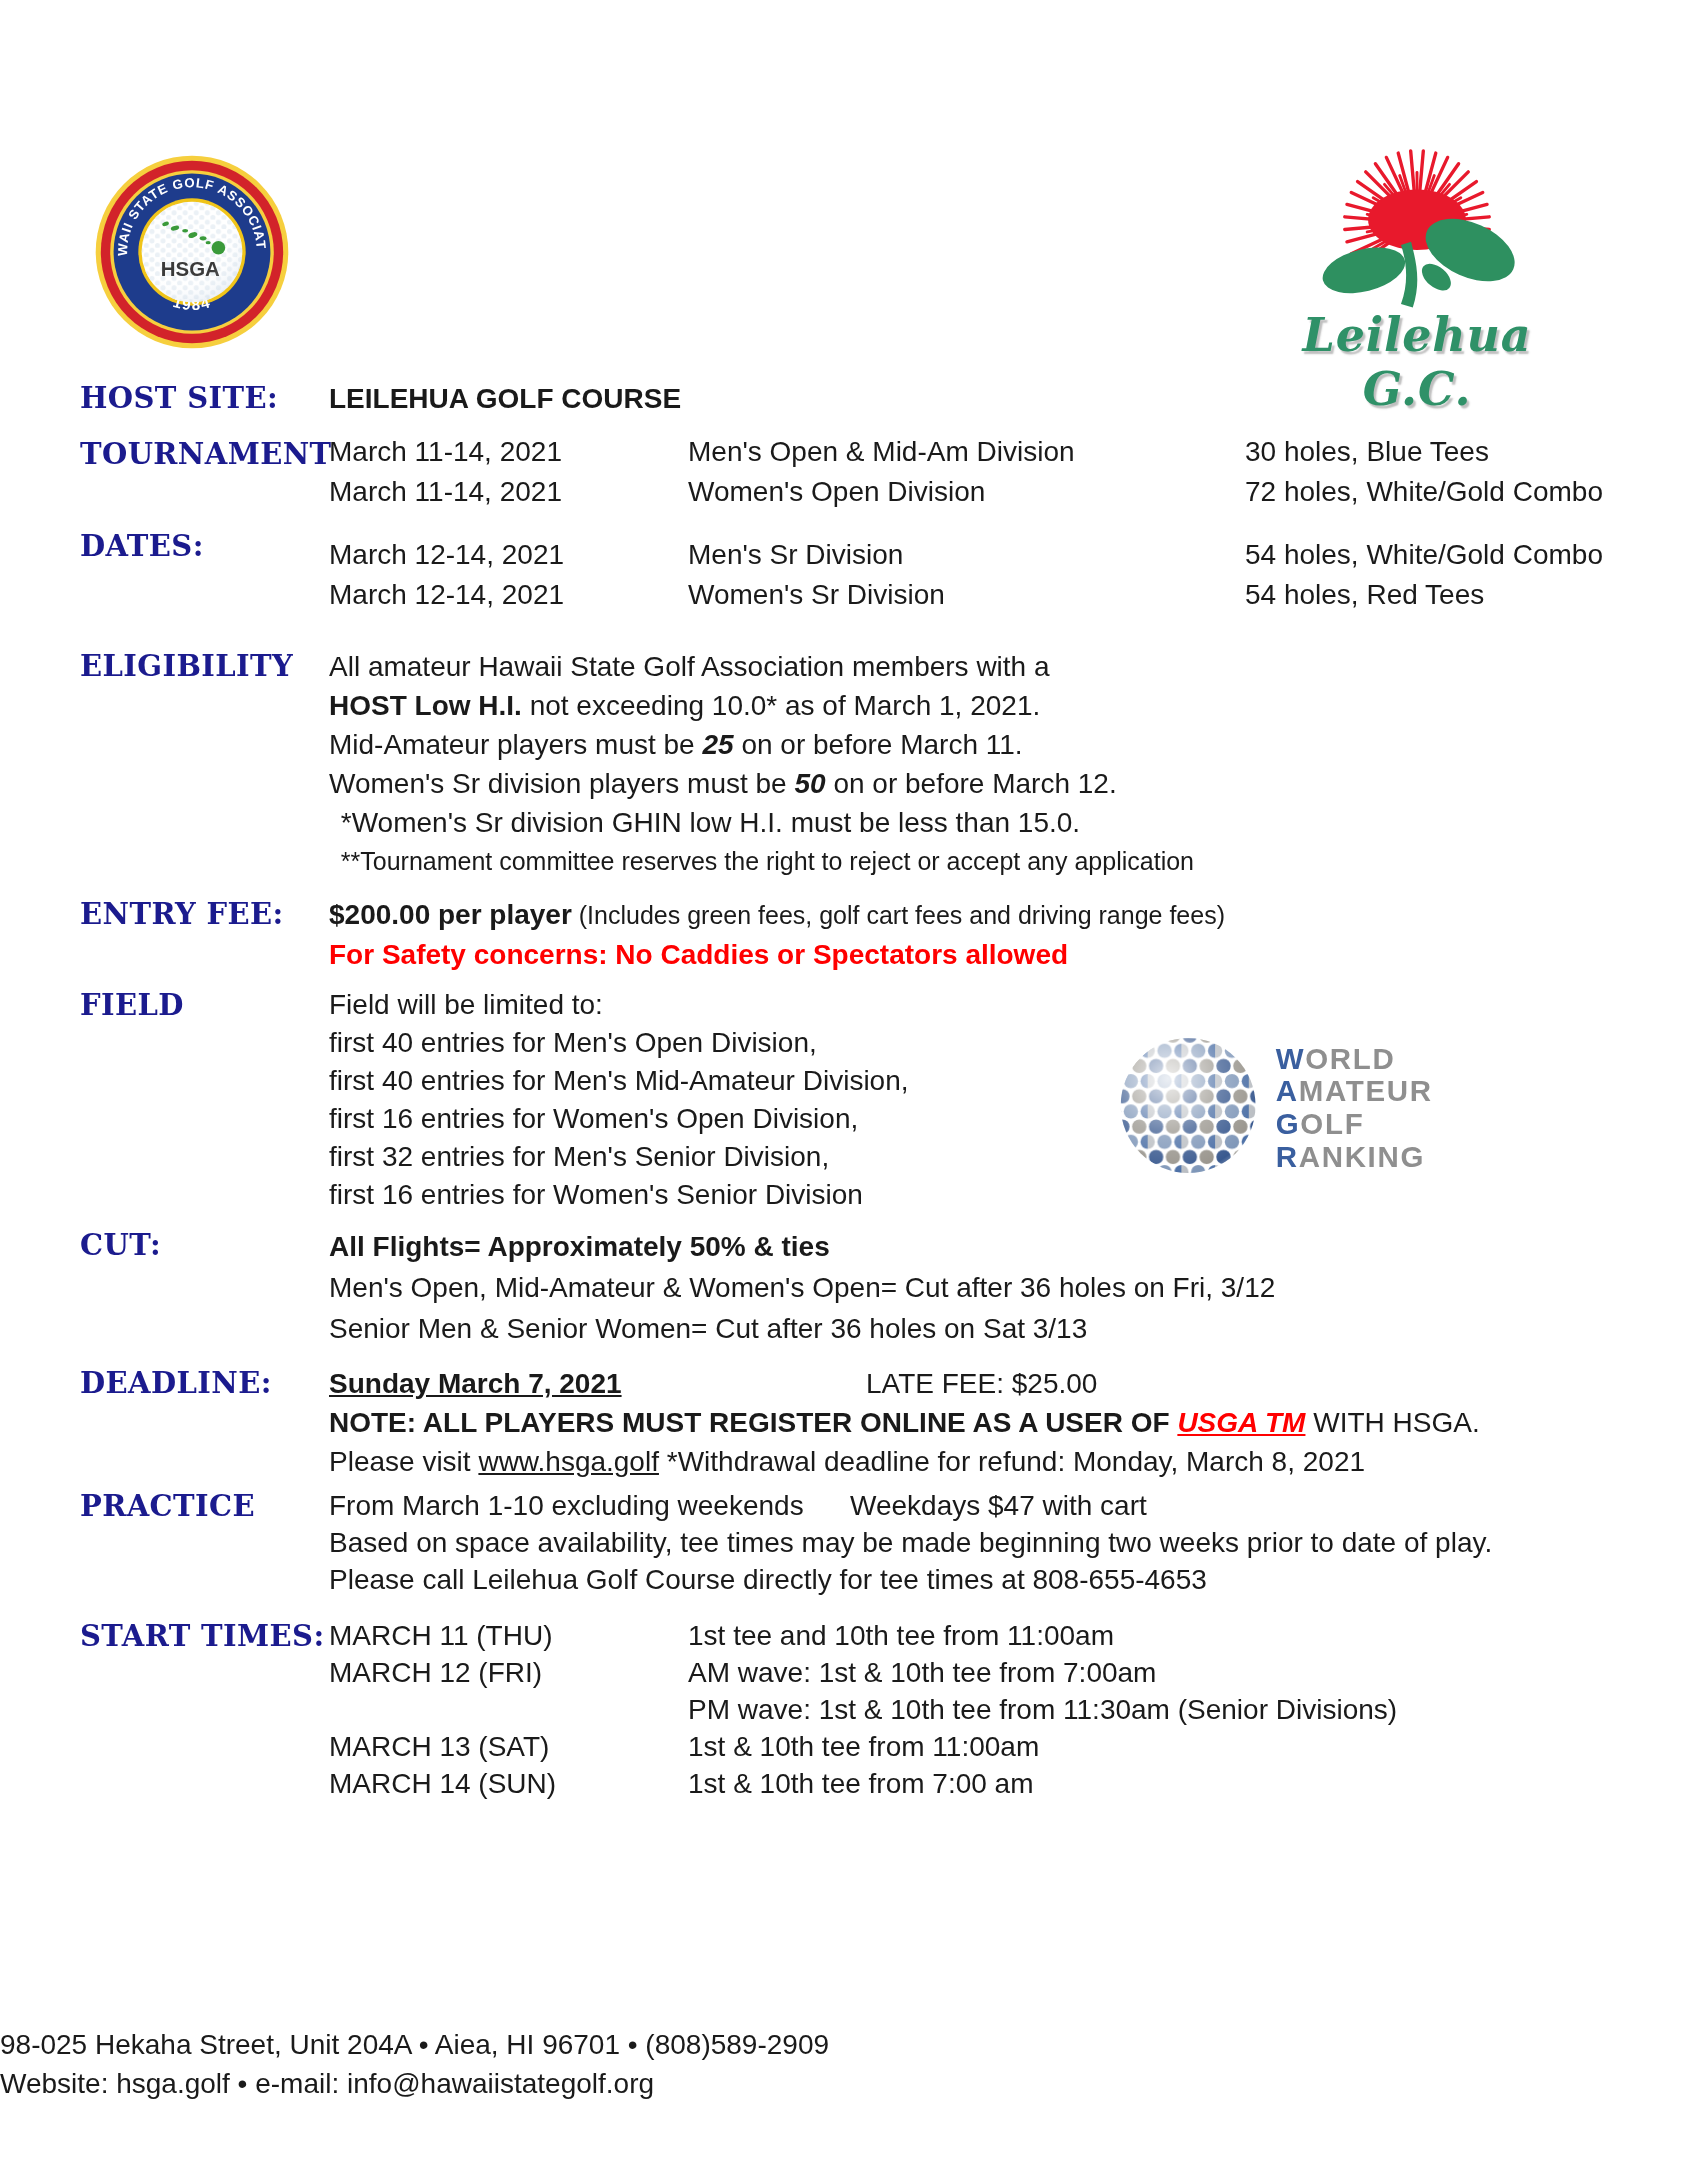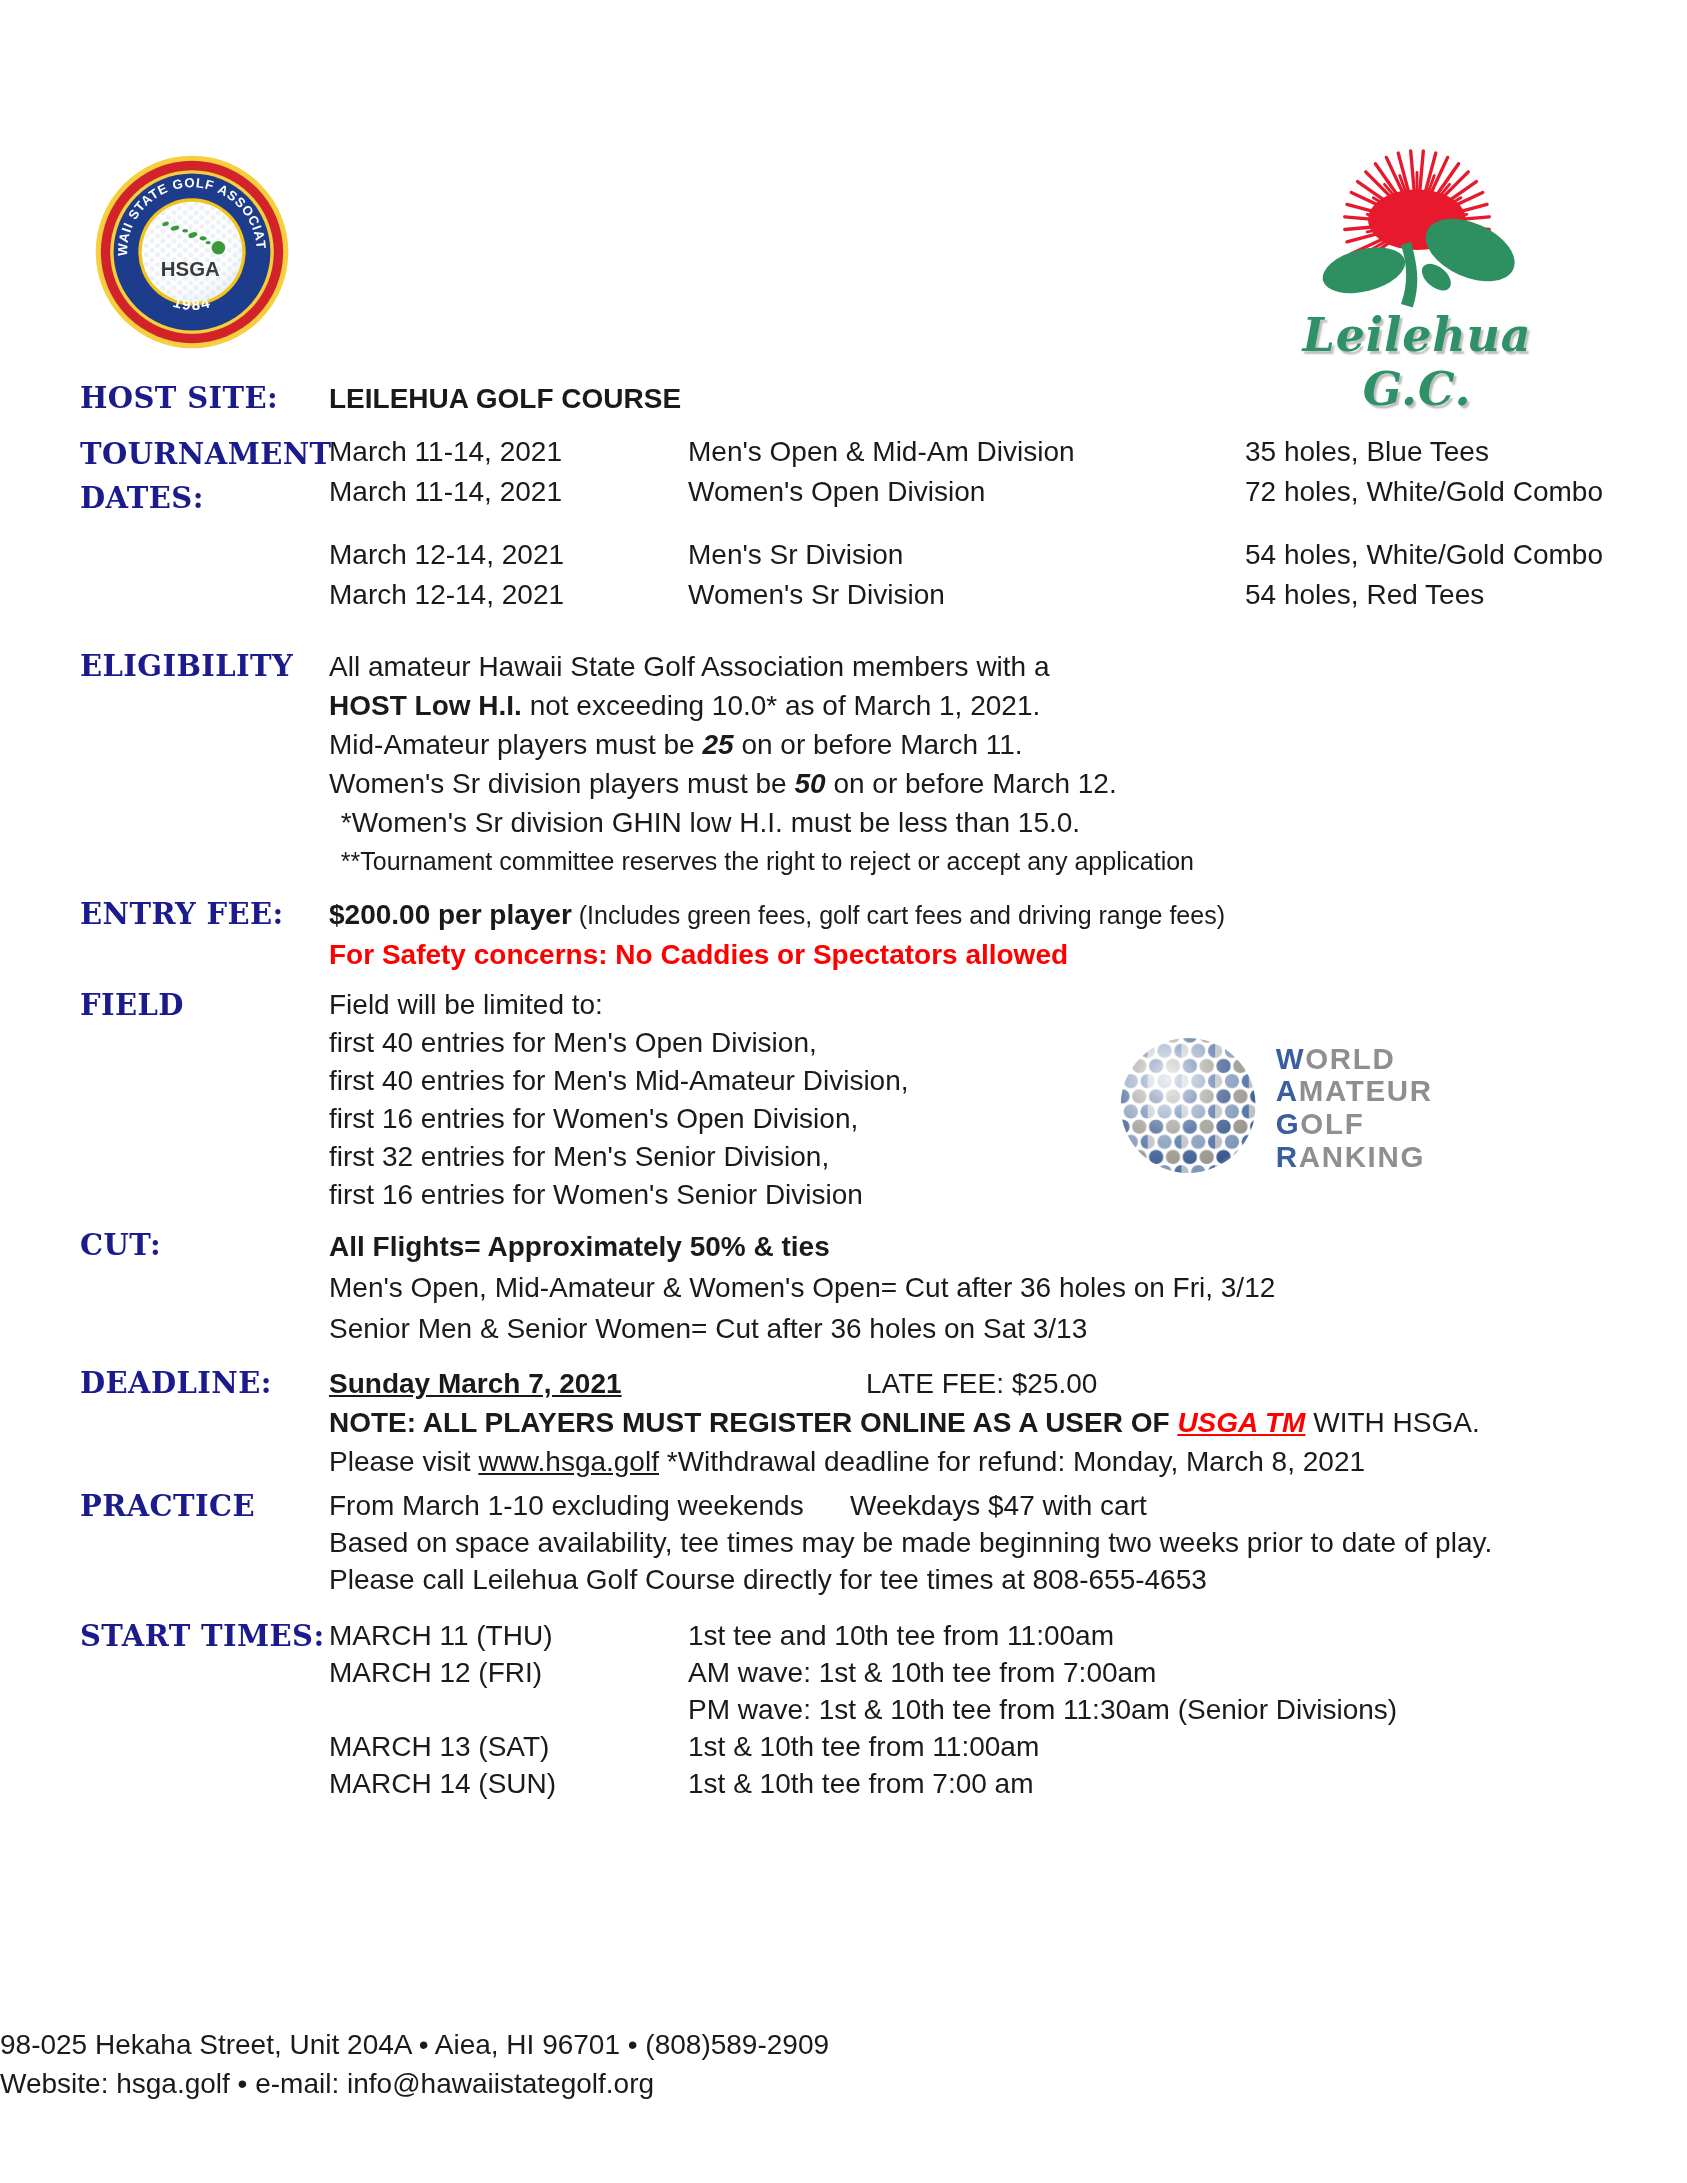--- a/index.html
+++ b/index.html
@@ -171,27 +171,27 @@
   <div class="content">
 
     <div class="row sec-host">
       <div class="label">HOST SITE:</div>
       <div class="body b">LEILEHUA GOLF COURSE</div>
     </div>
 
     <div class="row sec-dates">
       <div class="label">
         <div style="line-height:44px;">TOURNAMENT</div>
-        <div style="line-height:44px;">DATES:</div>
+        <div style="line-height:44px;margin-top:48px;">DATES:</div>
       </div>
       <div class="body">
         <div class="trow">
           <div class="c1">March 11-14, 2021</div>
           <div class="c2">Men's Open &amp; Mid-Am Division</div>
-          <div class="c3">35 holes, Blue Tees</div>
+          <div class="c3">30 holes, Blue Tees</div>
         </div>
         <div class="trow">
           <div class="c1">March 11-14, 2021</div>
           <div class="c2">Women's Open Division</div>
           <div class="c3">72 holes, White/Gold Combo</div>
         </div>
         <div class="spacer28"></div>
         <div class="trow">
           <div class="c1">March 12-14, 2021</div>
           <div class="c2">Men's Sr Division</div>

